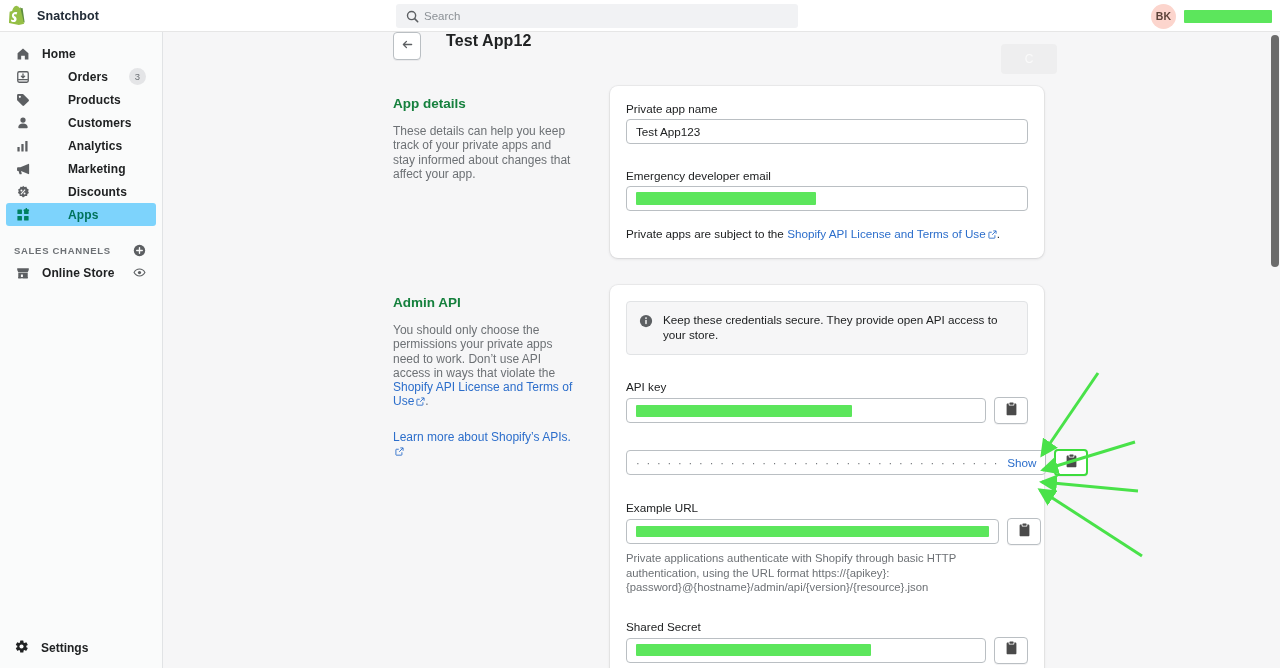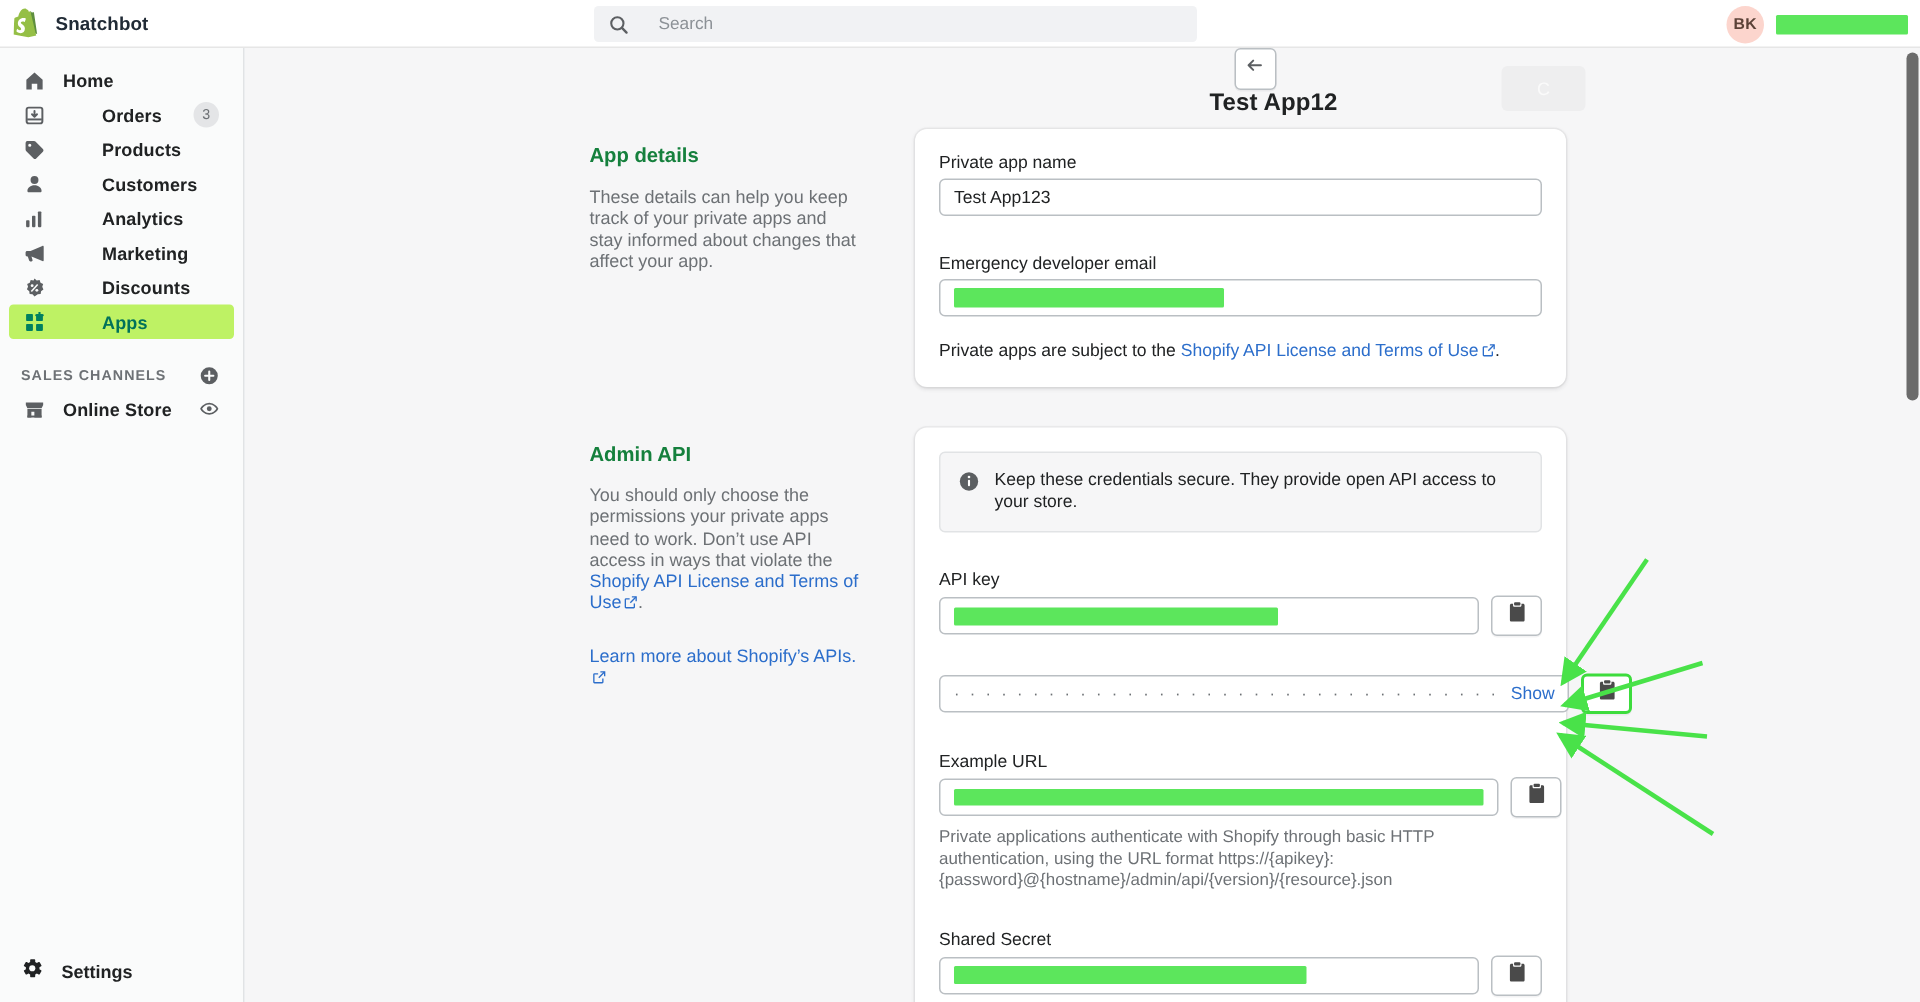--- a/index.html
+++ b/index.html
@@ -22,21 +22,21 @@
   .brand {
     width: 163px; height: 32px; display: flex; align-items: center; gap: 9px;
     padding-left: 9px;
   }
   .shopify-bag { width: 19px; height: 21px; display:block; }
   .brand-name { font-size: 12.5px; font-weight: bold; color: #212b36; letter-spacing: .1px;}
 
   .searchwrap {
     position: absolute; left: 396px; top: 4px; width: 402px; height: 24px;
     background: #f1f2f4; border-radius: 3px;
-    display: flex; align-items: center; padding-left: 10px; gap: 20px;
+    display: flex; align-items: center; padding-left: 10px; gap: 5px;
     cursor: text;
   }
   .search-ph { font-size: 11.5px; color: #8c9196; }
   .search-icon svg { display: block; }
 
   .useracct {
     position: absolute; right: 8px; top: 3px; height: 26px;
     display: flex; align-items: center; gap: 8px;
   }
   .avatar {
@@ -57,21 +57,21 @@
     z-index: 15;
   }
   .navitem {
     display: flex; align-items: center; height: 23px;
     margin: 0 6px; padding: 0 8px; border-radius: 3px;
     cursor: pointer; position: relative;
   }
   .navitem + .navitem { margin-top: 0px; gap: 26px; }
   .navitem .ico { width: 18px; display: flex; align-items: center; justify-content: center; color: #5c5f62; }
   .navitem .lbl { font-size: 12px; font-weight: bold; color: #202223; margin-left: 10px; letter-spacing: .1px; }
-  .navitem.active { background: #bef264; }
+  .navitem.active { background: #7dd3fc; }
   .navitem.active .lbl { color: #00725a; }
   .navitem.active .ico { color: #008060; }
   .badge {
     position: absolute; right: 10px;
     min-width: 17px; height: 17px; border-radius: 9px;
     background: #e4e5e7; color: #6d7175;
     font-size: 9.5px; display: flex; align-items: center; justify-content: center;
     padding: 0 5px;
   }
   .nav-spacer { height: 13px; }
@@ -91,21 +91,21 @@
     cursor: pointer;
   }
   .settings-row .lbl { font-size: 12px; font-weight: bold; color: #202223; margin-left: 12px; }
 
   
   .main {
     position: absolute; top: 32px; left: 163px; width: 1117px; height: 636px;
     background: #f6f6f7; overflow: hidden;
   }
   .page-header {
-    display: flex; align-items: center; height: 54px; padding-left: 230px; position: relative; flex-direction: column;
+    display: flex; align-items: flex-start; height: 54px; padding-left: 230px; position: relative;
   }
   .backbtn {
     width: 28px; height: 28px; border: 1px solid #babfc3; border-radius: 4px;
     background: #fff; display: flex; align-items: center; justify-content: center;
     cursor: pointer; box-shadow: 0 1px 0 rgba(22,29,37,.05);
   }
   .page-title { font-size: 16px; font-weight: bold; color: #202223; margin-left: 25px; letter-spacing: .1px; }
   .ghost-btn {
     position: absolute; right: 223px; top: 12px;
     width: 56px; height: 30px; border-radius: 4px;

